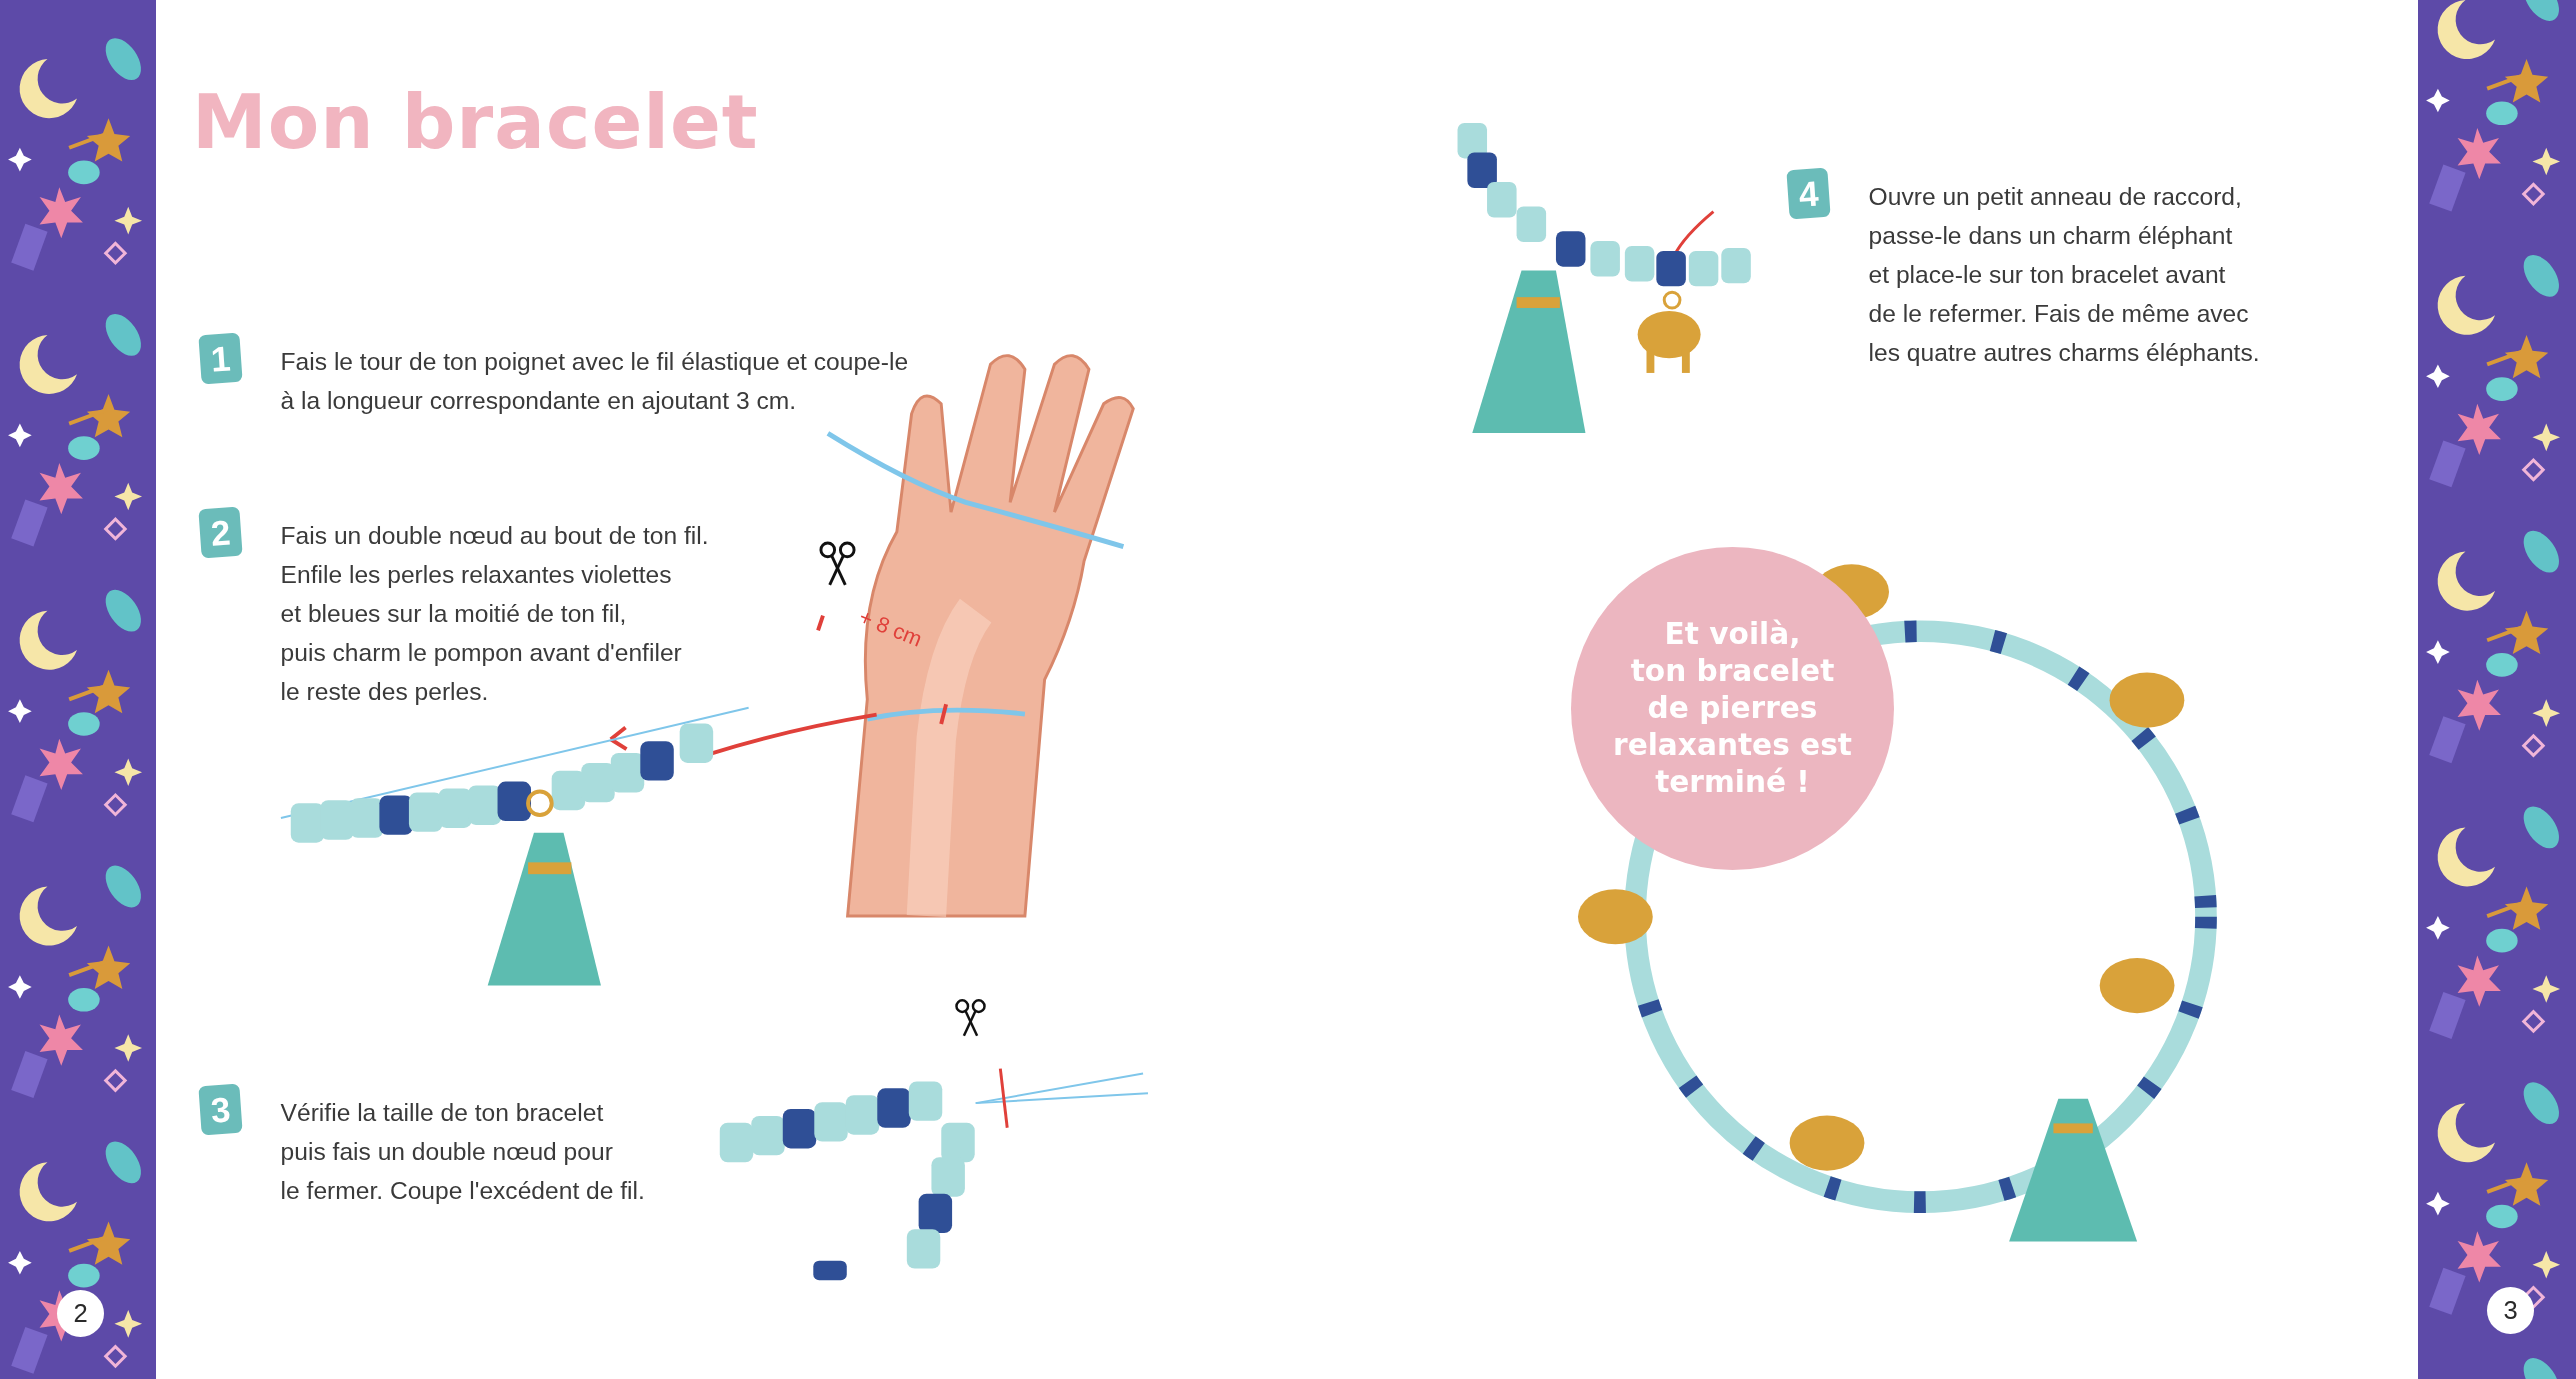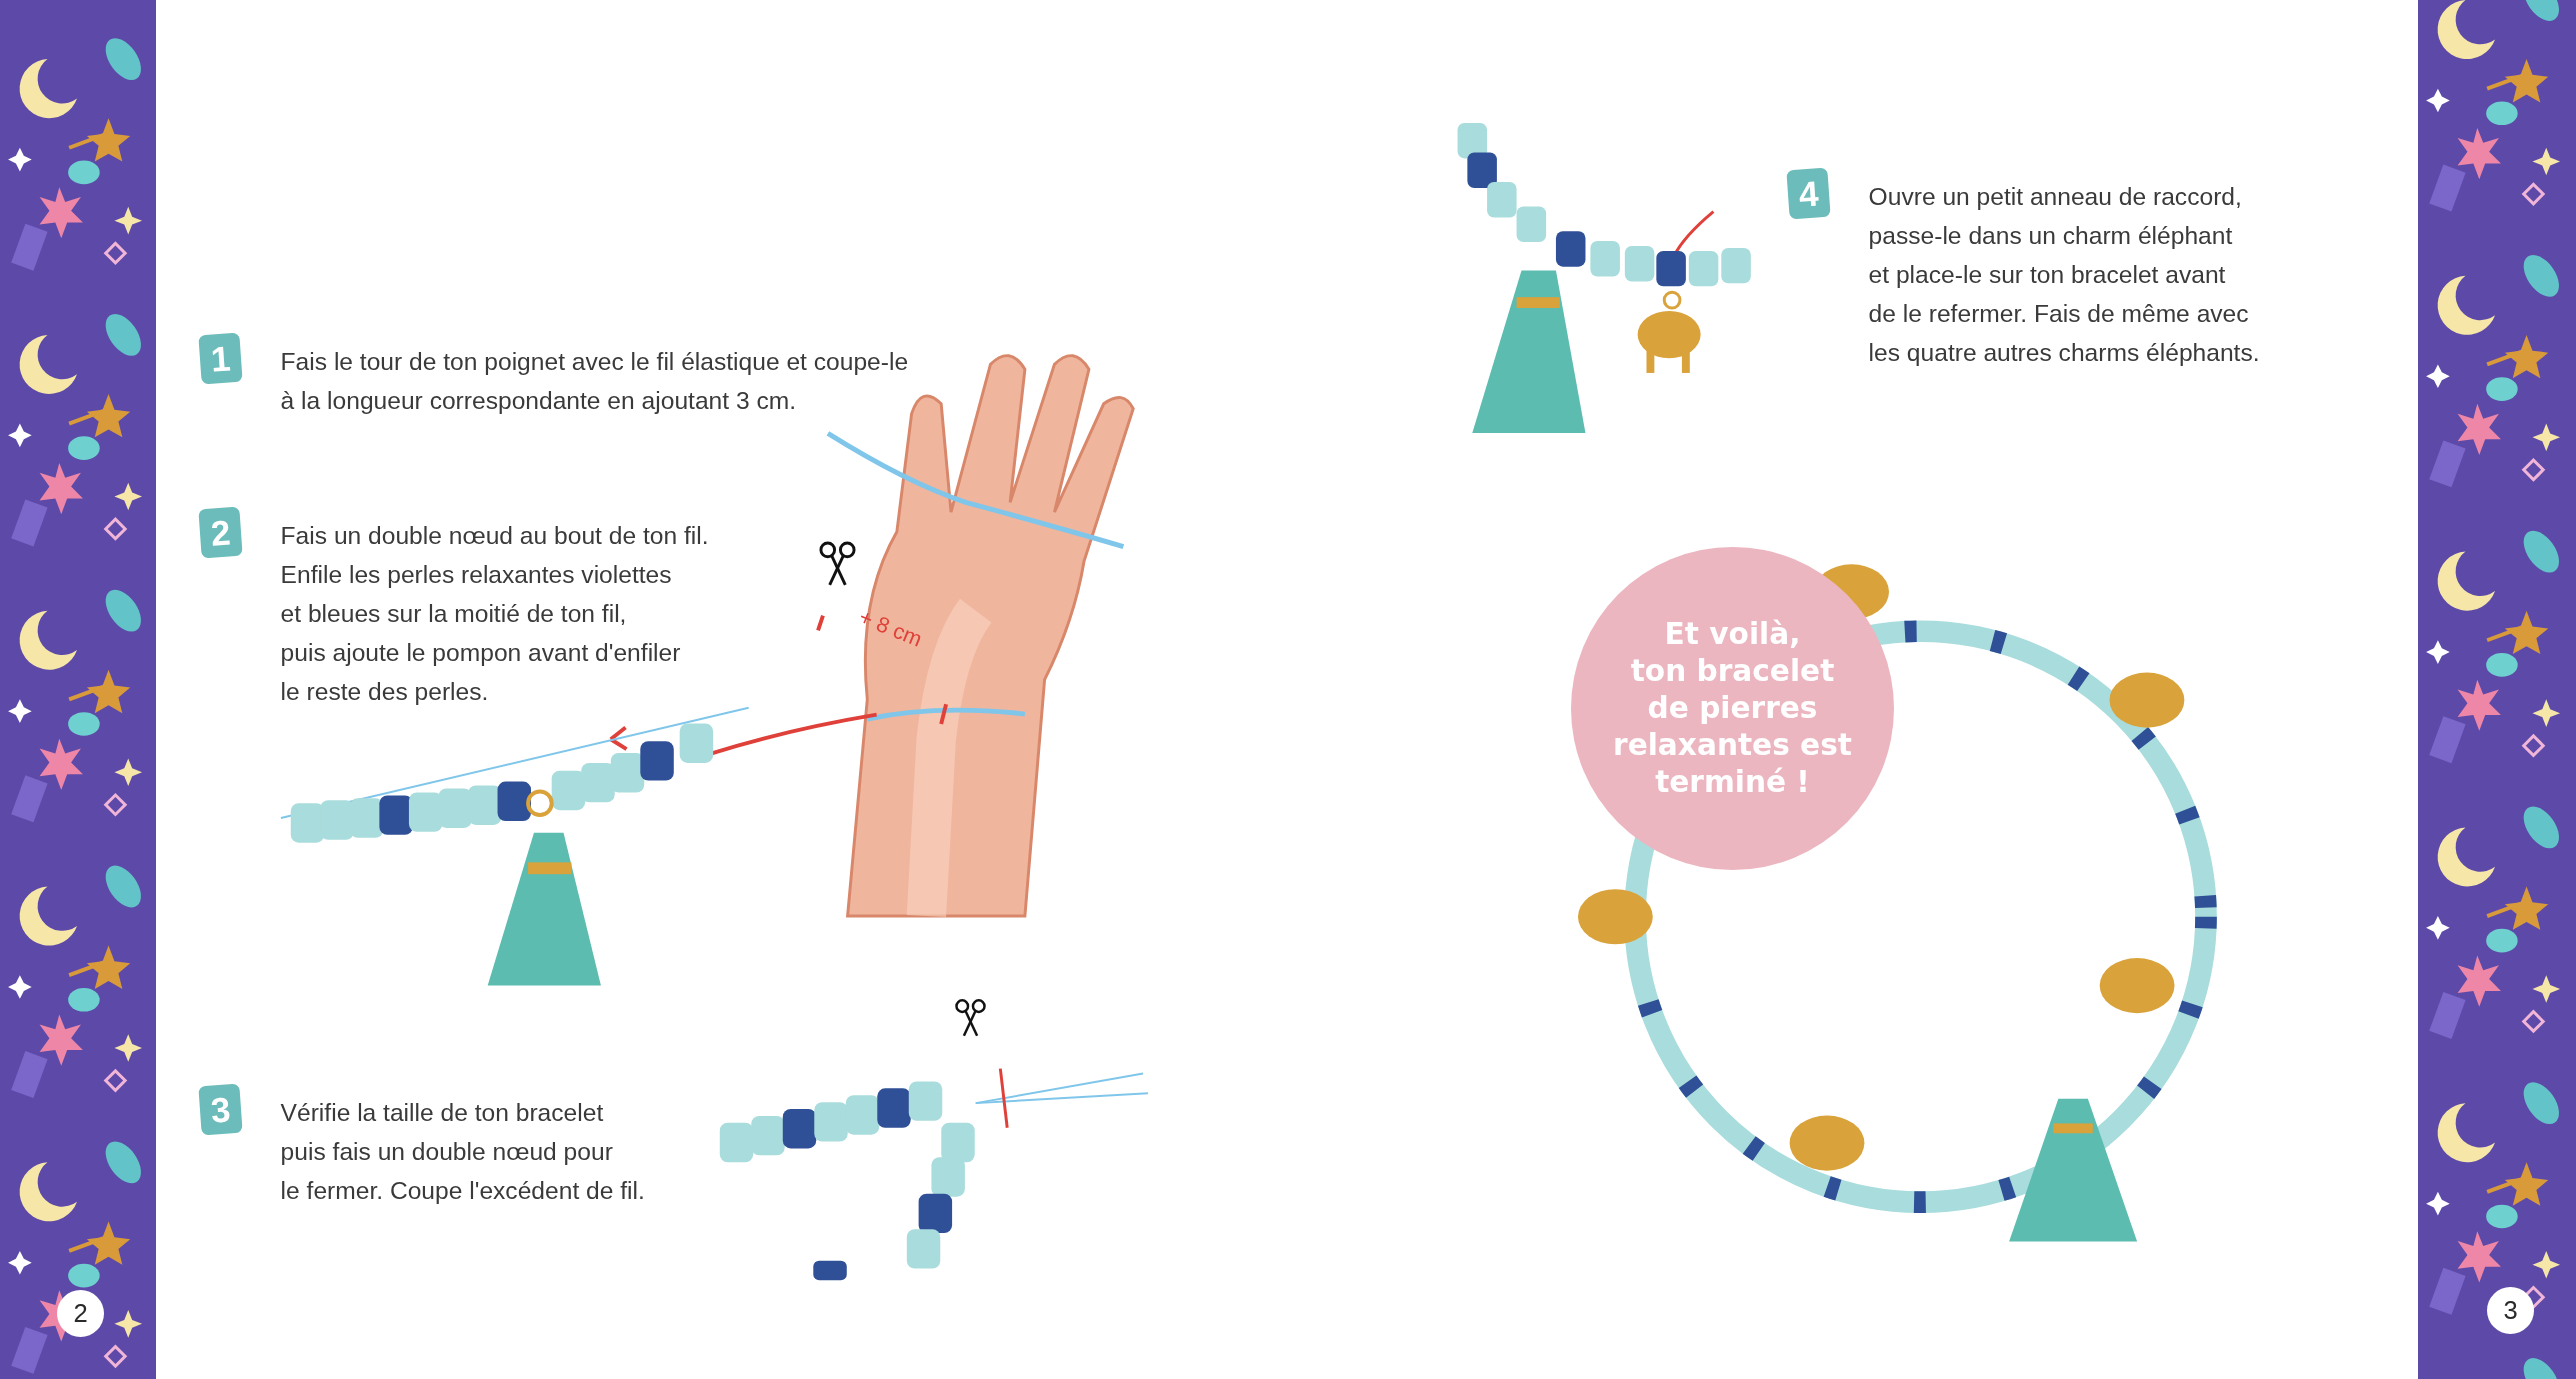--- a/index.html
+++ b/index.html
@@ -80,35 +80,35 @@
       <use href="#tile" y="220"></use>
       <use href="#tile" y="500"></use>
     <use href="#tile" y="780"></use>
       <use href="#tile" y="1060"></use>
       <use href="#tile" y="1340"></use>
   </svg>
   <div class="page-num" style="left:69px;top:1287px">3</div>
 </div>
 
 <h1 class="title">
-  <br>
+  <span>Mon bracelet</span><br>
 </h1>
 
 <div class="step" style="left:200px;top:330px">
   <div class="badge">1</div>
   <p class="step-text">Fais le tour de ton poignet avec le fil élastique et coupe-le
 à la longueur correspondante en ajoutant 3 cm.</p>
 </div>
 
 <div class="step" style="left:200px;top:504px">
   <div class="badge">2</div>
   <p class="step-text">Fais un double nœud au bout de ton fil.
 Enfile les perles relaxantes violettes
 et bleues sur la moitié de ton fil,
-puis ajoute le pompon avant d'enfiler
+puis charm le pompon avant d'enfiler
 le reste des perles.</p>
 </div>
 
 <div class="step" style="left:200px;top:1081px">
   <div class="badge">3</div>
   <p class="step-text">Vérifie la taille de ton bracelet
 puis fais un double nœud pour
 le fermer. Coupe l'excédent de fil.</p>
 </div>
 

